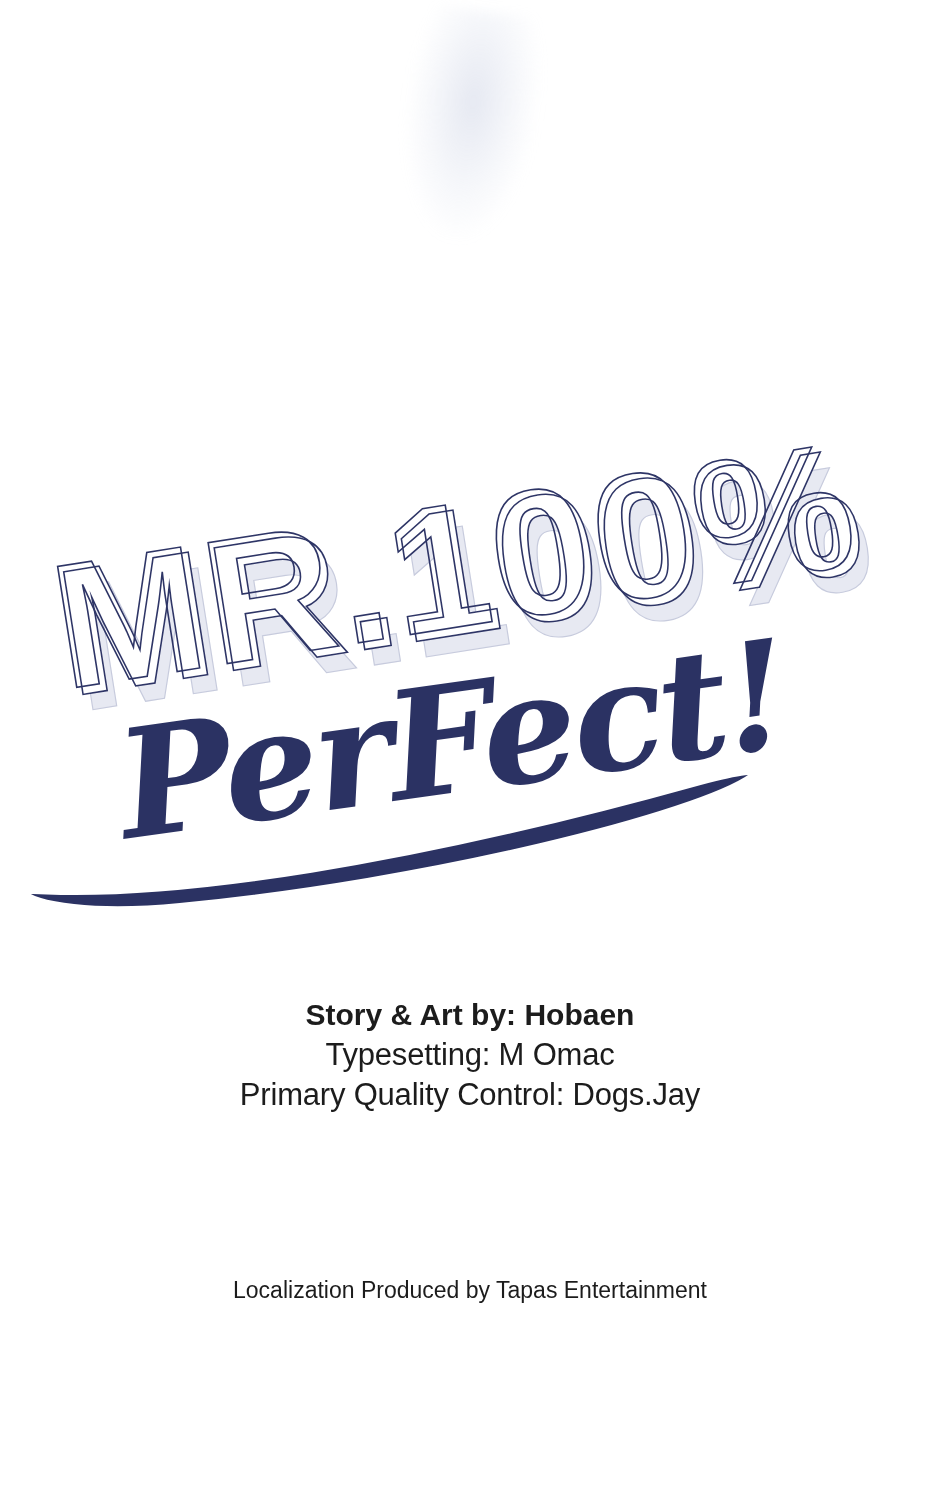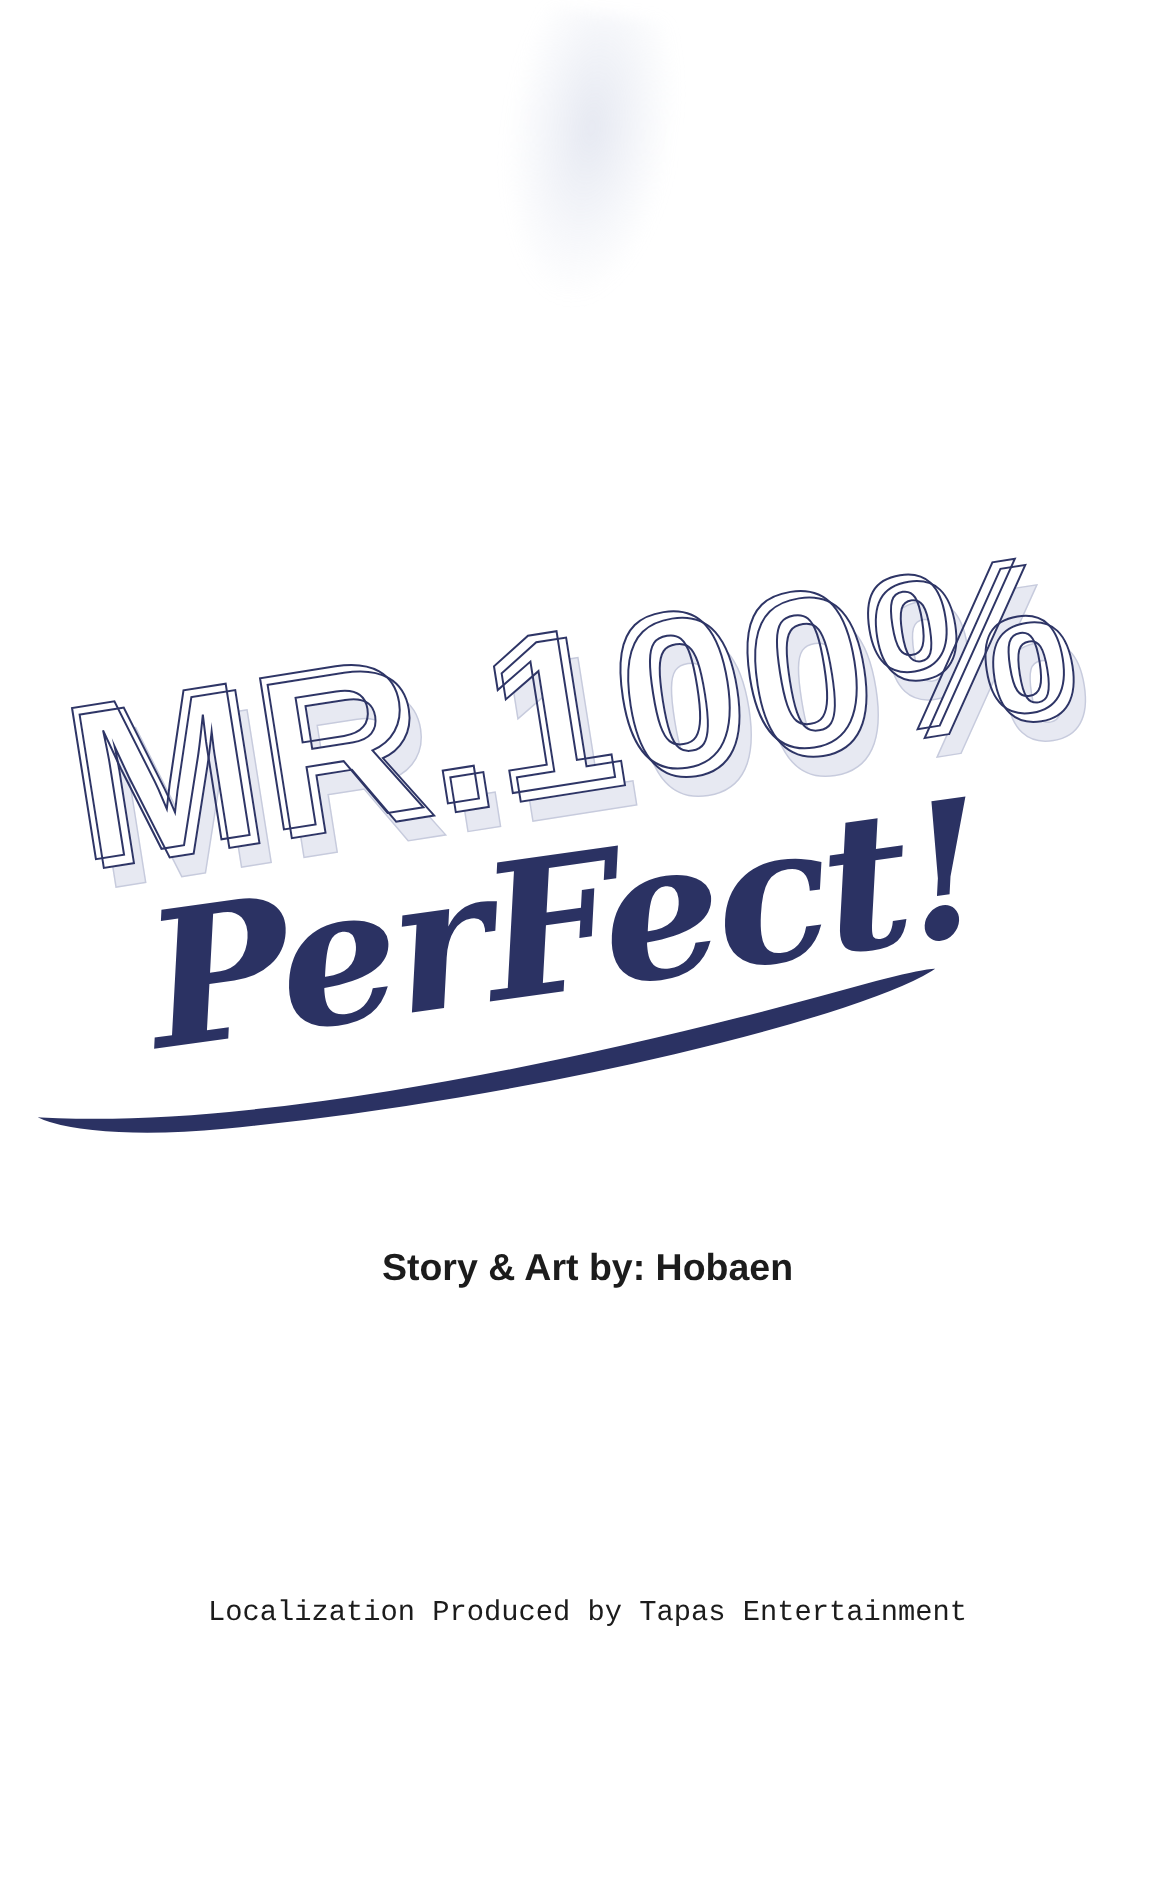--- a/index.html
+++ b/index.html
@@ -71,21 +71,20 @@
   }
   .producer {
     position: absolute;
     top: 1275px;
     left: 0;
     width: 940px;
     text-align: center;
     font-size: 23px;
     line-height: 30px;
     color: #1c1c1c;
-    font-family: Liberation Mono, monospace;
   }
 </style>
 </head>
 <body>
 
 <div class="page">
 
   <div class="top-smudge"></div>
 
   <div class="logo-wrap">
@@ -134,17 +133,19 @@
 
       <g>
         <path d="M 20 500 C 170 512, 420 470, 700 392 C 742 381, 760 379, 752 386
                  C 700 424, 430 492, 180 516 C 96 524, 34 516, 20 500 Z" fill="#2b3263" stroke="#ffffff" stroke-width="6" transform="translate(0,-10)"></path>
       </g>
     </svg>
   </div>
 
   <div class="credits">
     <div class="credit-line bold">Story &amp; Art by: Hobaen</div>
+    <div class="credit-line">Typesetting: M Omac</div>
+    <div class="credit-line">Primary Quality Control: Dogs.Jay</div>
   </div>
 
   <div class="producer">Localization Produced by Tapas Entertainment</div>
 
 </div>
 
 </body></html>

